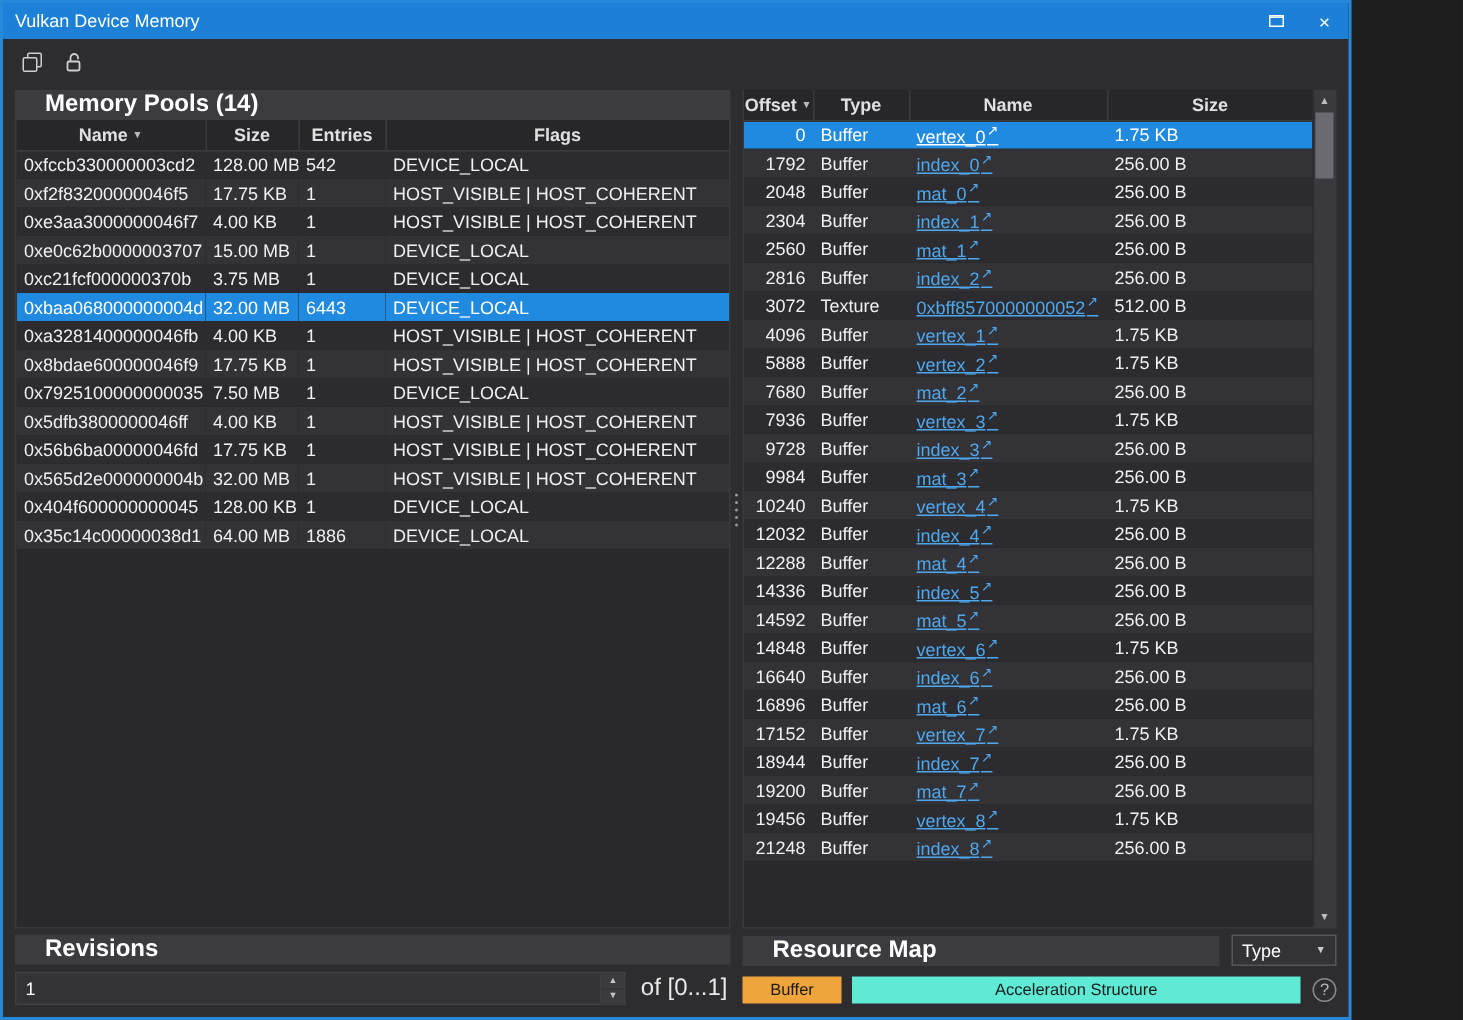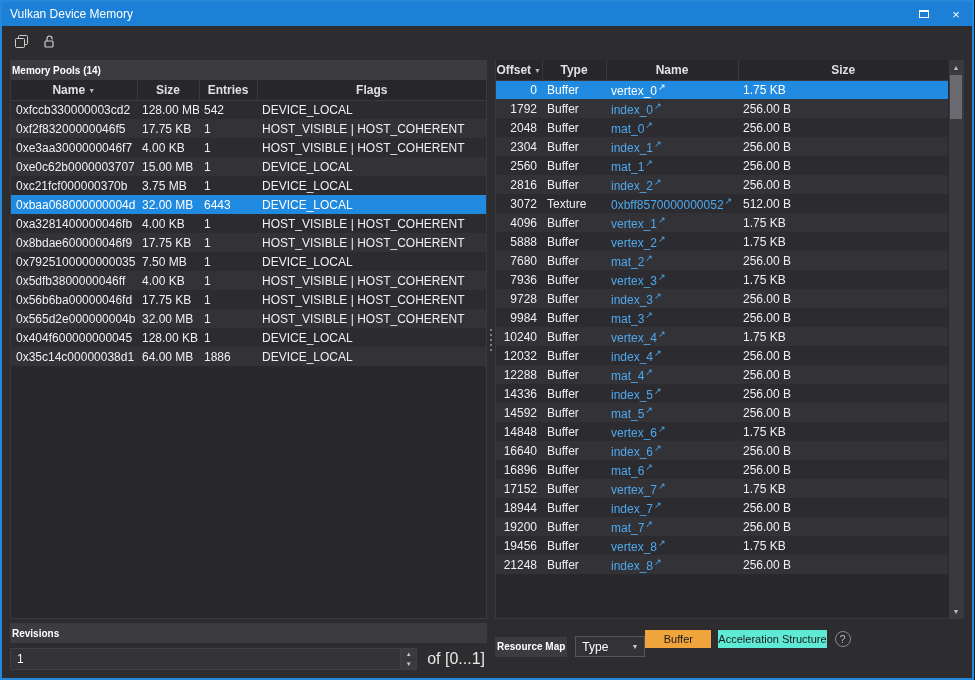--- a/index.html
+++ b/index.html
@@ -1,65 +1,65 @@
 <!DOCTYPE html>
 <html><head>
 <meta charset="utf-8">
 <style>
   * { box-sizing: border-box; margin: 0; padding: 0; }
   html, body { width: 975px; height: 680px; background: #1e1e1e; font-family: "Liberation Sans", sans-serif; }
-  .window { width: 974px; height: 680px; border: 2px solid #2688d8; background: #2d2d30; display: flex; flex-direction: column; color: #e8e8e8; overflow: hidden; }
+  .window { width: 901px; height: 680px; border: 2px solid #2688d8; background: #2d2d30; display: flex; flex-direction: column; color: #e8e8e8; overflow: hidden; }
 
   
   .titlebar { height: 24px; background: #1b80d6; display: flex; align-items: center; padding: 0 8px; flex: 0 0 auto; }
   .titlebar .title { color: #fff; font-size: 12px; }
   .titlebar .controls { margin-left: auto; display: flex; gap: 16px; align-items: center; }
   .tb-btn { color: #fff; width: 16px; height: 16px; display: flex; align-items: center; justify-content: center; font-size: 13px; cursor: pointer; }
 
   
   .toolbar { height: 30px; display: flex; align-items: center; gap: 6px; padding: 0 8px; flex: 0 0 auto; }
   .tool-btn { width: 22px; height: 22px; display: flex; align-items: center; justify-content: center; }
 
   .content { flex: 1; display: flex; flex-direction: column; padding: 4px 8px 8px; min-height: 0; }
   .main-row { flex: 1; display: flex; min-height: 0; }
   .panel { display: flex; flex-direction: column; min-height: 0; }
   .left-col { flex: 0 0 477px; }
   .right-col { flex: 1; min-width: 0; }
   .splitter { flex: 0 0 8px; position: relative; cursor: col-resize; }
   .grip { position: absolute; top: 50%; left: 50%; transform: translate(-50%,-50%); display: flex; flex-direction: column; gap: 3px; }
   .grip i { width: 2px; height: 2px; background: #9a9a9a; border-radius: 50%; display: block; }
 
-  .group-header { height: 20px; background: #3c3c40; color: #fff; font-weight: bold; font-size: 10px; display: flex; align-items: center; padding: 0 2px; flex: 0 0 auto; }
+  .group-header { height: 20px; background: #3c3c40; color: #fff; font-weight: bold; font-size: 16px; display: flex; align-items: center; padding: 0 20px; flex: 0 0 auto; }
 
   .table-wrap { flex: 1; background: #29292d; border: 1px solid #3a3a3e; border-top: none; overflow: hidden; display: flex; align-items: stretch; min-height: 0; }
   .table-scroll { flex: 1; overflow: hidden; min-width: 0; }
   table { border-collapse: collapse; table-layout: fixed; width: 100%; font-size: 12px; }
   th { background: #27272b; color: #e0e0e0; font-weight: bold; height: 20px; border-right: 1px solid #3a3a3e; border-bottom: 1px solid #3a3a3e; text-align: center; font-size: 12px; white-space: nowrap; overflow: hidden; cursor: pointer; }
   th:last-child { border-right: none; }
   .sort { font-size: 7px; color: #b8b8b8; margin-left: 3px; vertical-align: middle; }
   td { height: 19px; padding: 0 5px; color: #f0f0f0; white-space: nowrap; overflow: hidden; font-size: 12px; }
   tr:nth-child(odd) td { background: #2c2c30; }
   tr:nth-child(even) td { background: #323237; }
   tr.selected td { background: #1f8ae0 !important; color: #fff; }
   td.num { text-align: right; }
-  a.res-link { color: #4fa8ee; cursor: pointer; text-align: center; }
+  a.res-link { color: #4fa8ee; text-decoration: underline; cursor: pointer; text-align: center; }
   tr.selected a.res-link { color: #fff; }
   .goto { font-size: 9px; vertical-align: super; margin-left: 1px; }
 
   
   .scrollbar { flex: 0 0 14px; background: #3a3a3e; border-left: 1px solid #2a2a2e; display: flex; flex-direction: column; }
   .sb-btn { height: 14px; width: 14px; font-size: 7px; color: #bcbcbc; display: flex; align-items: center; justify-content: center; cursor: pointer; flex: 0 0 auto; }
   .sb-track { flex: 1; position: relative; }
   .sb-thumb { position: absolute; top: 1px; left: 1px; width: 12px; height: 44px; background: #6a6a70; cursor: pointer; }
 
   
   .bottom-row { flex: 0 0 auto; display: flex; margin-top: 4px; justify-content: flex-end; }
   .bottom-left { flex: 0 0 477px; display: flex; flex-direction: column; }
   .bottom-gap { flex: 0 0 8px; }
-  .bottom-right { flex: 1; min-width: 0; display: flex; flex-direction: row; }
+  .bottom-right { flex: 1; min-width: 0; display: flex; flex-direction: column; }
 
   .rev-controls { display: flex; align-items: center; margin-top: 5px; height: 22px; }
   .spinbox { flex: 1; background: #333337; border: 1px solid #3f3f44; height: 22px; display: flex; align-items: stretch; }
   .spin-input { flex: 1; background: transparent; border: none; outline: none; color: #fff; font-size: 12px; font-family: "Liberation Sans", sans-serif; padding-left: 6px; }
   .spin-btns { width: 16px; display: flex; flex-direction: column; border-left: 1px solid #3f3f44; }
   .spin-btn { flex: 1; font-size: 6px; color: #c8c8c8; display: flex; align-items: center; justify-content: center; background: #3a3a3f; cursor: pointer; }
   .spin-btn + .spin-btn { border-top: 1px solid #333337; }
   .range-label { padding: 0 2px 0 10px; font-size: 16px; color: #e8e8e8; white-space: nowrap; }
 
   .map-header-row { display: flex; align-items: center; }

